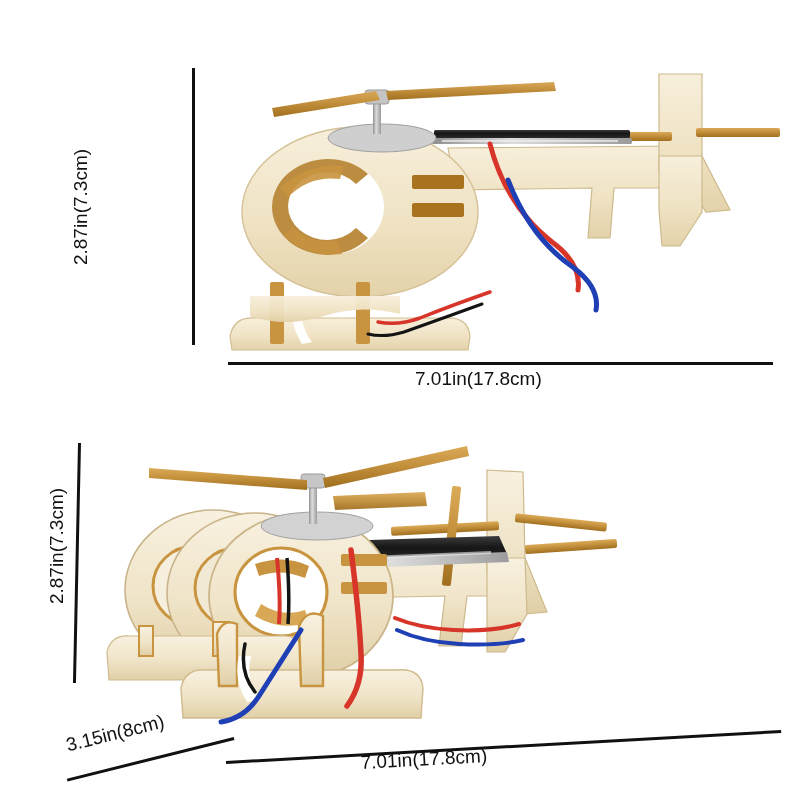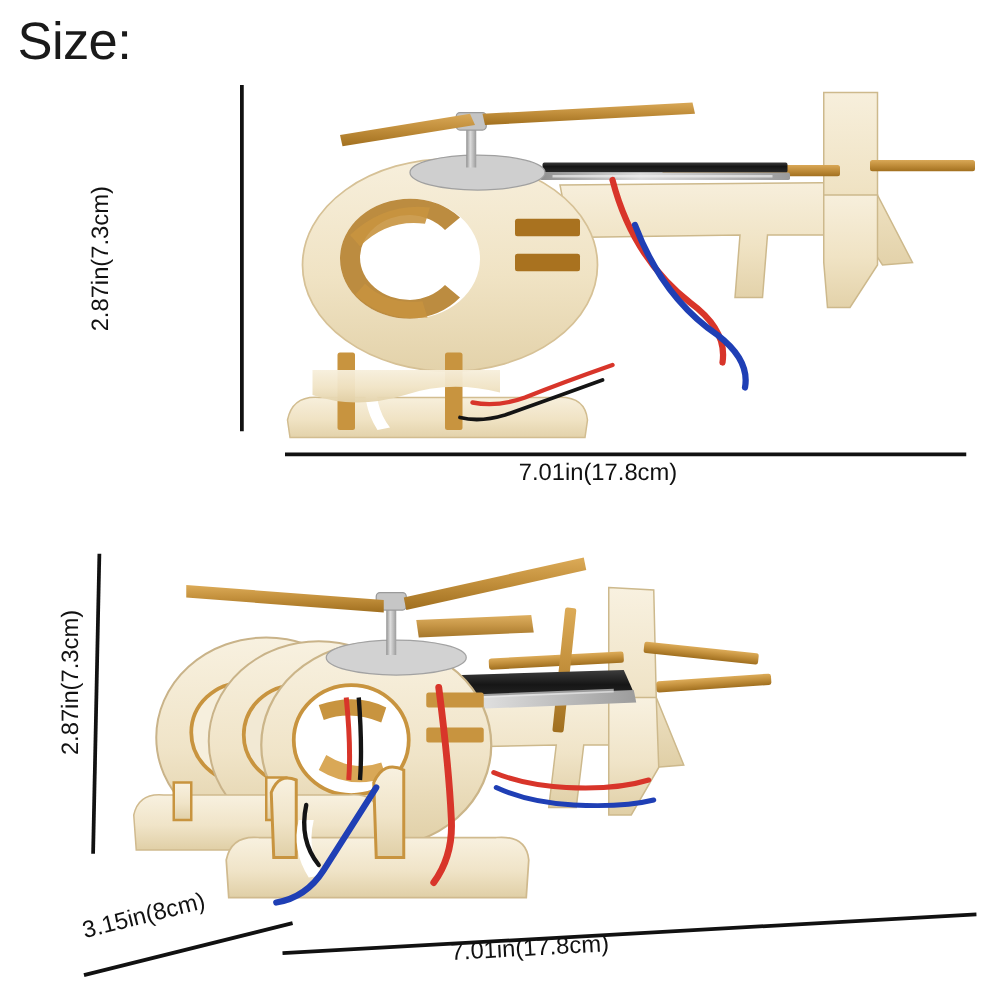--- a/index.html
+++ b/index.html
@@ -69,21 +69,20 @@
   #photo-top { left: 210px; top: 60px;  width: 570px; height: 300px; }
   #photo-bot { left: 95px;  top: 430px; width: 600px; height: 305px; }
 
   .photo svg { display: block; width: 100%; height: 100%; }
 </style>
 </head>
 <body>
 
 <div id="page">
 
-  <div id="size-heading">Size:</div>
 
   <div class="photo" id="photo-top">
     <svg viewBox="0 0 570 300" xmlns="http://www.w3.org/2000/svg">
       <defs>
         <linearGradient id="ply" x1="0" y1="0" x2="0" y2="1">
           <stop offset="0%" stop-color="#f7efdc"></stop>
           <stop offset="55%" stop-color="#f0e3c4"></stop>
           <stop offset="100%" stop-color="#e3d2aa"></stop>
         </linearGradient>
         <linearGradient id="blade" x1="0" y1="0" x2="0" y2="1">

